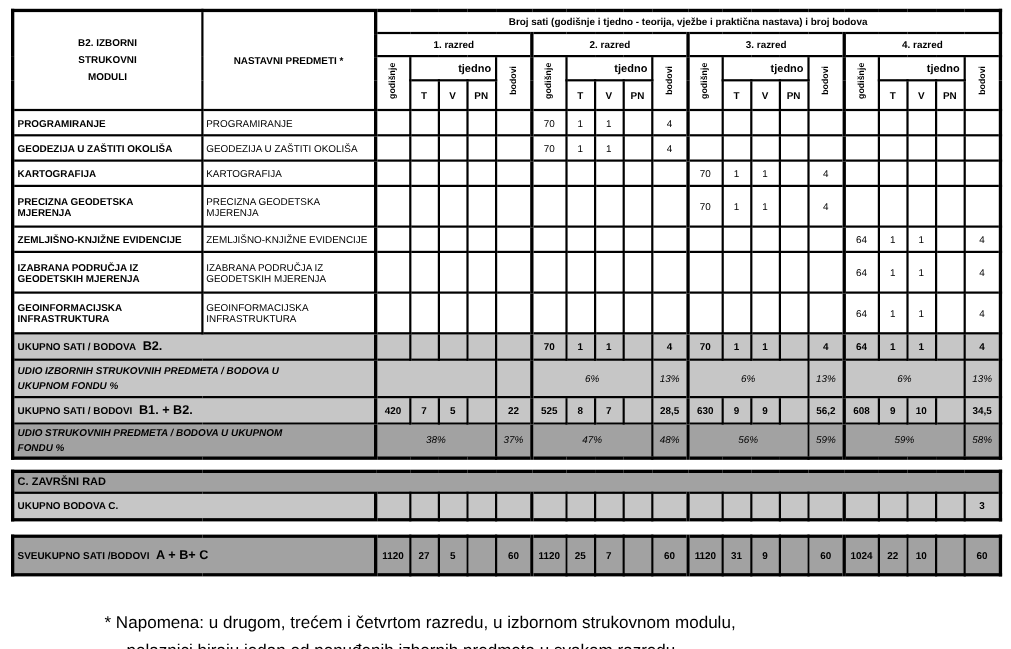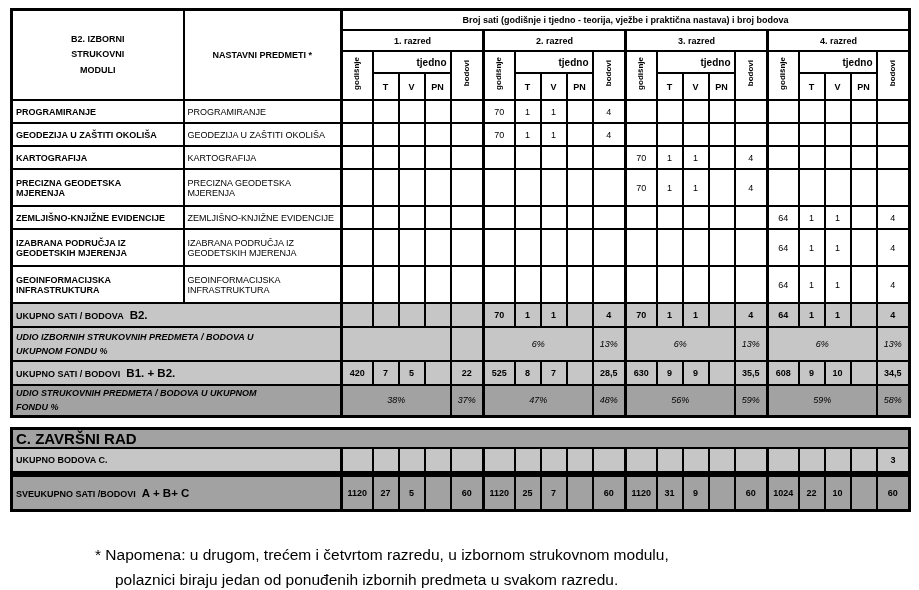--- a/index.html
+++ b/index.html
@@ -21,25 +21,25 @@
   
   .lbl{font-size:9px;font-weight:bold;text-align:left;}
   .subj{font-weight:normal;}
   tr.tall .mod{padding-right:14px;}
   tr.tall .subj{padding-right:30px;}
   .num{font-size:9px;text-align:center;}
   .bold{font-weight:bold;}
   .pct{font-style:italic;font-size:9px;text-align:center;}
   .pctlbl span{font-style:italic;font-weight:bold;display:inline-block;max-width:250px;line-height:1.6;}
   .em{font-size:11.5px;font-weight:bold;margin-left:6px;text-align:center;}
-  .sec{font-weight:bold;font-size:15px;}
+  .sec{font-weight:bold;font-size:10px;}
   .shade-light{background:#c6c6c6;}
   .shade-dark{background:#a2a2a2;}
   .t2{margin-top:9px;}
-  .t3{margin-top:0;}
+  .t3{margin-top:12px;}
   
   .footnote{margin:30px 0 0 85px;font-size:15.5px;line-height:1.65;}
   .fl2{margin-left:20px;}
 </style>
 </head>
 <body>
 
 <div class="wrap">
 
   <table class="t1">
@@ -322,21 +322,21 @@
           <td class="num bold shade-light">22</td>
           <td class="num gb bold shade-light">525</td>
           <td class="num bold shade-light">8</td>
           <td class="num bold shade-light">7</td>
           <td class="num bold shade-light"></td>
           <td class="num bold shade-light">28,5</td>
           <td class="num gb bold shade-light">630</td>
           <td class="num bold shade-light">9</td>
           <td class="num bold shade-light">9</td>
           <td class="num bold shade-light"></td>
-          <td class="num bold shade-light">35,5</td>
+          <td class="num bold shade-light">56,2</td>
           <td class="num gb bold shade-light">608</td>
           <td class="num bold shade-light">9</td>
           <td class="num bold shade-light">10</td>
           <td class="num bold shade-light"></td>
           <td class="num bold shade-light">34,5</td>
         </tr>
         <tr style="height: 30px;">
           <td class="lbl shade-dark pctlbl" colspan="2"><span>UDIO STRUKOVNIH PREDMETA / BODOVA U UKUPNOM FONDU %</span></td>
           <td class="pct gb shade-dark" colspan="4">38%</td>
           <td class="pct shade-dark">37%</td>

